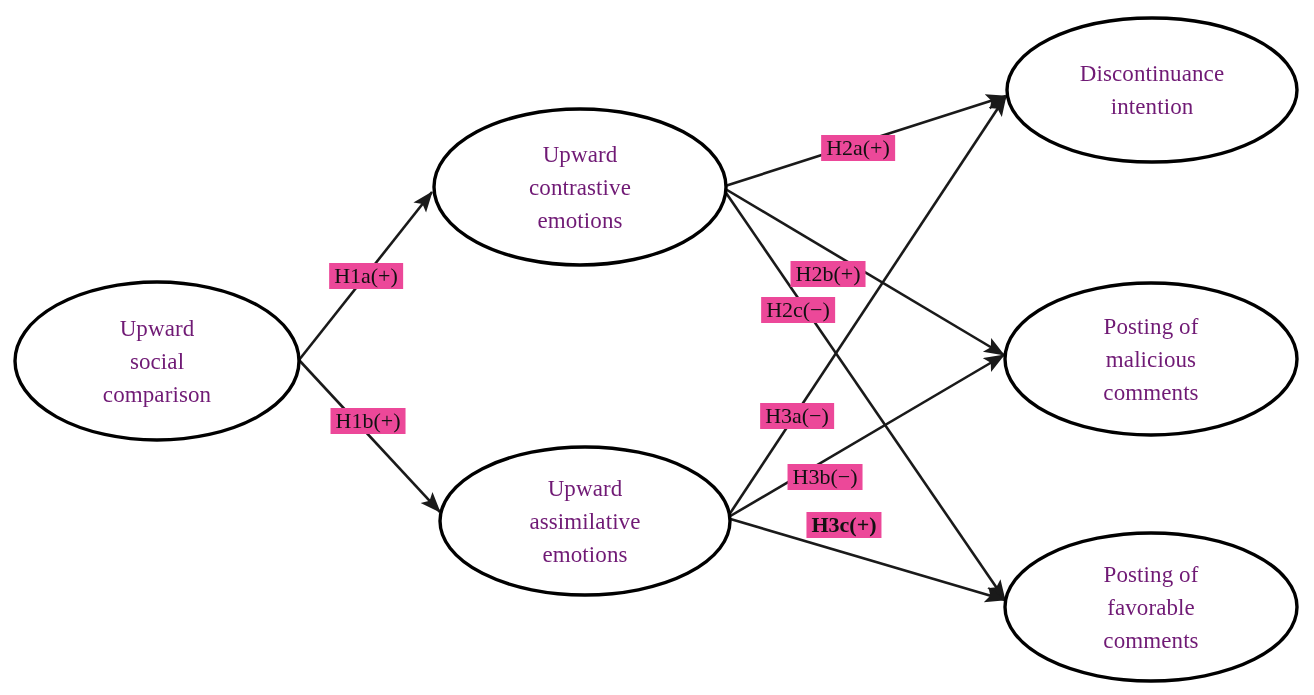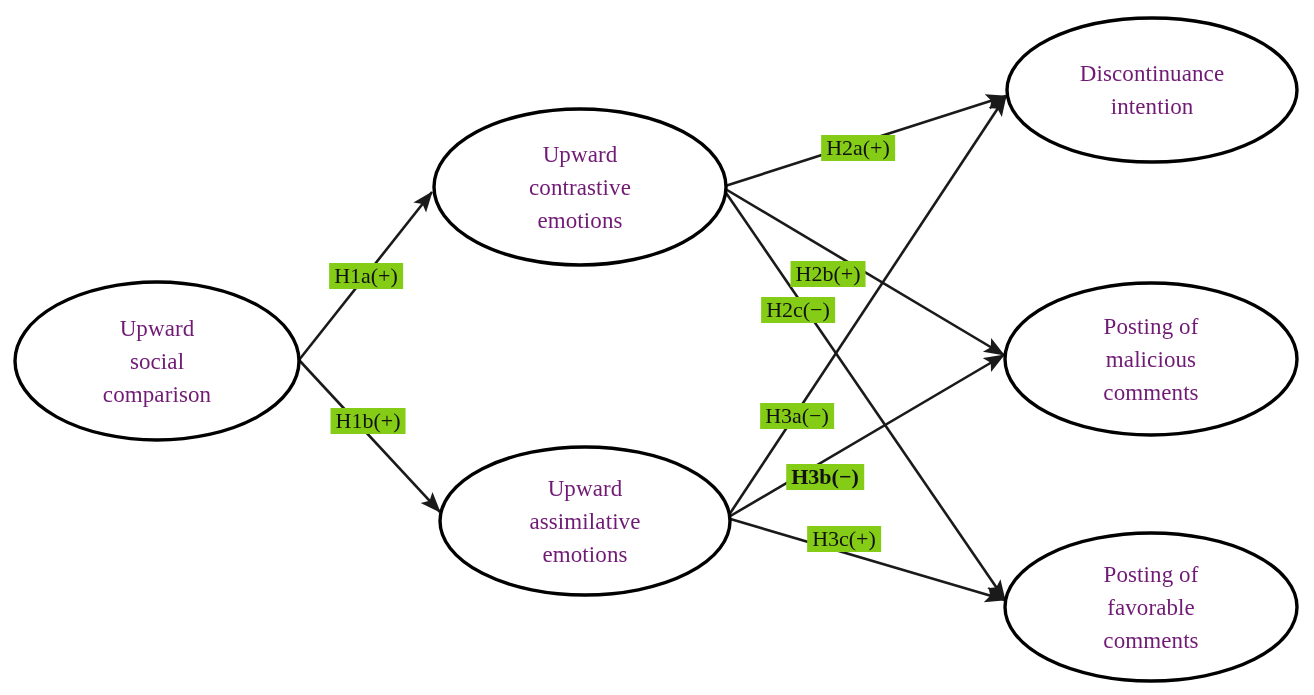--- a/index.html
+++ b/index.html
@@ -49,21 +49,21 @@
     pointer-events: none;
   }
   .edge-label {
     position: absolute;
     color: #111111;
     font-family: "Liberation Serif", "DejaVu Serif", serif;
     font-size: 22px;
     line-height: 24px;
     white-space: nowrap;
     transform: translate(-50%, -50%);
-    background: #84cc16;
+    background: #ec4899;
     padding: 1px 5px;
     pointer-events: none;
   }
 </style>
 </head>
 <body>
 
 <div id="diagram-root">
 
   <svg id="diagram-svg" viewBox="0 0 1314 695">
@@ -109,17 +109,17 @@
 comments</div>
       <div class="node-label" style="left: 1151px; top: 607px;">Posting of
 favorable
 comments</div>
       <div class="edge-label" style="left: 366px; top: 276px;">H1a(+)</div>
       <div class="edge-label" style="left: 368px; top: 421px;">H1b(+)</div>
       <div class="edge-label" style="left: 858px; top: 148px;">H2a(+)</div>
       <div class="edge-label" style="left: 828px; top: 242px; margin-top: 32px;">H2b(+)</div>
       <div class="edge-label" style="left: 798px; top: 310px;">H2c(−)</div>
       <div class="edge-label" style="left: 797px; top: 416px;">H3a(−)</div>
-      <div class="edge-label" style="left: 825px; top: 477px; font-weight: bold;">H3b(−)</div>
-      <div class="edge-label" style="left: 844px; top: 539px;">H3c(+)</div>
+      <div class="edge-label" style="left: 825px; top: 477px;">H3b(−)</div>
+      <div class="edge-label" style="left: 844px; top: 525px; font-weight: bold;">H3c(+)</div>
     </div>
 
 </div>
 
 </body></html>

